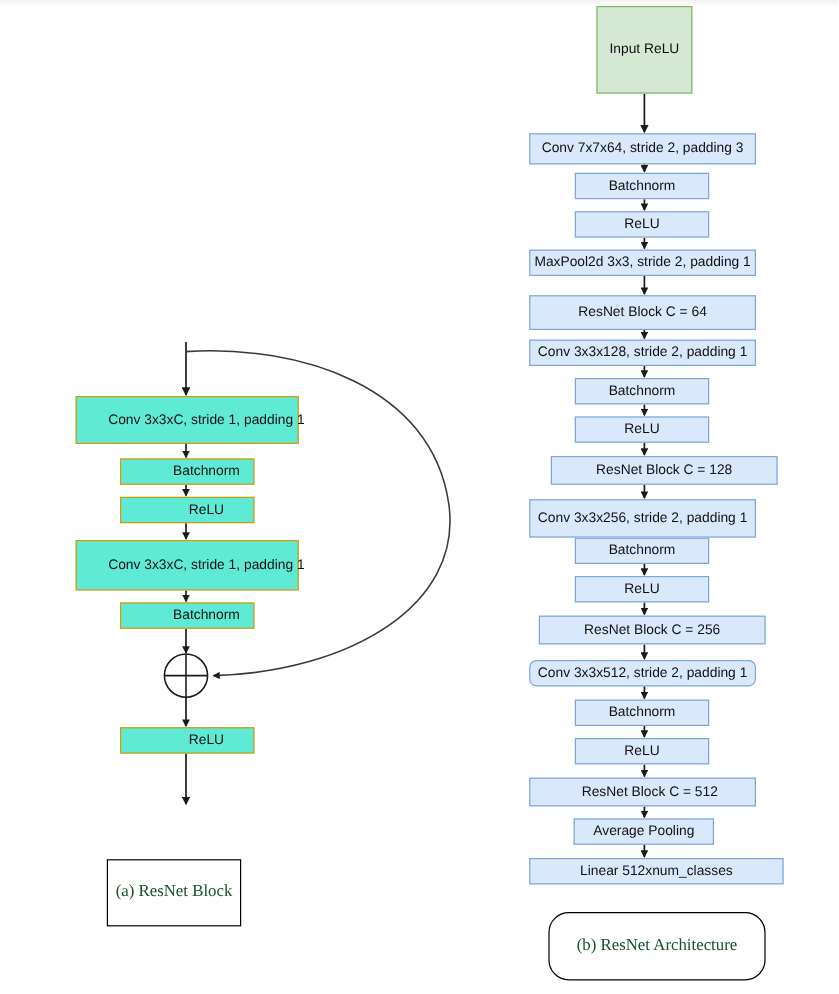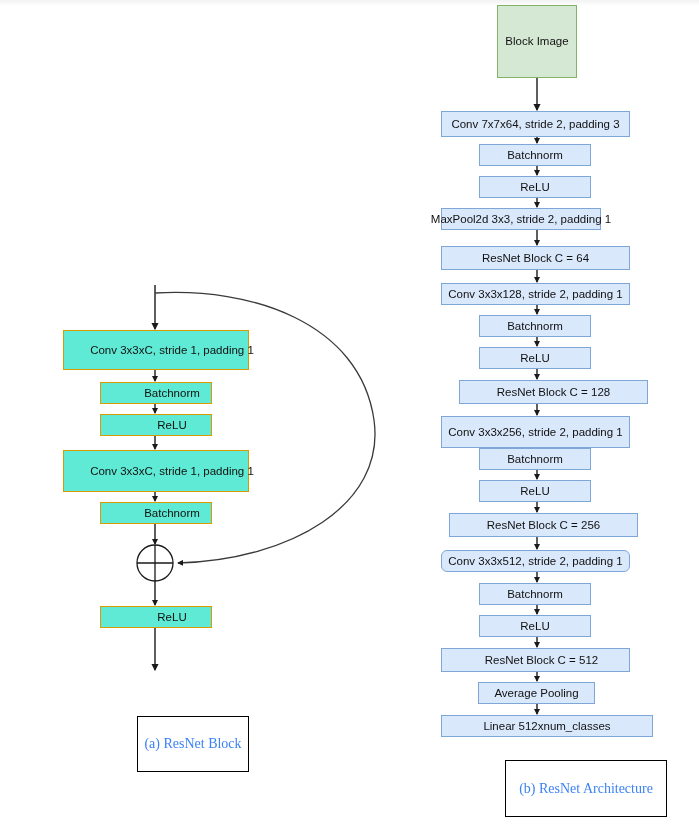--- a/index.html
+++ b/index.html
@@ -45,25 +45,24 @@
   .fill-green  { background: #d5e8d4; border-color: #82b366; }
 
   .caption {
     position: absolute;
     box-sizing: border-box;
     display: flex;
     align-items: center;
     justify-content: center;
     font-family: "Liberation Serif", serif;
     font-size: 14px;
-    color: #3b82f6;
+    color: #14532d;
     background: #ffffff;
     border: 1px solid #000000;
     white-space: nowrap;
-    margin-left: 48px;
   }
 
   
   #edges {
     position: absolute;
     left: 0; top: 0;
     width: 699px;
     height: 828px;
     pointer-events: none;
   }
@@ -150,39 +149,39 @@
 
   <div id="nodes-panel-a">
       <div class="node fill-orange" style="left: 63px; top: 330px; width: 186px; height: 40px;">Conv 3x3xC, stride 1, padding 1</div>
       <div class="node fill-orange" style="left: 100px; top: 382px; width: 112px; height: 22px;">Batchnorm</div>
       <div class="node fill-orange" style="left: 100px; top: 414px; width: 112px; height: 22px;">ReLU</div>
       <div class="node fill-orange" style="left: 63px; top: 450px; width: 186px; height: 42px;">Conv 3x3xC, stride 1, padding 1</div>
       <div class="node fill-orange" style="left: 100px; top: 502px; width: 112px; height: 22px;">Batchnorm</div>
       <div class="node fill-orange" style="left: 100px; top: 606px; width: 112px; height: 22px;">ReLU</div>
     </div>
   <div id="nodes-panel-b">
-      <div class="node fill-green" style="left: 497px; top: 5px; width: 80px; height: 73px;">Block Image</div>
+      <div class="node fill-green" style="left: 497px; top: 5px; width: 80px; height: 73px;">Input ReLU</div>
       <div class="node fill-blue" style="left: 441px; top: 111px; width: 189px; height: 26px;">Conv 7x7x64, stride 2, padding 3</div>
       <div class="node fill-blue" style="left: 479px; top: 144px; width: 112px; height: 22px;">Batchnorm</div>
       <div class="node fill-blue" style="left: 479px; top: 176px; width: 112px; height: 22px;">ReLU</div>
-      <div class="node fill-blue" style="left: 441px; top: 208px; width: 160px; height: 22px;">MaxPool2d 3x3, stride 2, padding 1</div>
-      <div class="node fill-blue" style="left: 441px; top: 246px; width: 189px; height: 24px;">ResNet Block C = 64</div>
+      <div class="node fill-blue" style="left: 441px; top: 208px; width: 189px; height: 22px;">MaxPool2d 3x3, stride 2, padding 1</div>
+      <div class="node fill-blue" style="left: 441px; top: 246px; width: 189px; height: 29px;">ResNet Block C = 64</div>
       <div class="node fill-blue" style="left: 441px; top: 283px; width: 189px; height: 22px;">Conv 3x3x128, stride 2, padding 1</div>
       <div class="node fill-blue" style="left: 479px; top: 315px; width: 112px; height: 22px;">Batchnorm</div>
       <div class="node fill-blue" style="left: 479px; top: 347px; width: 112px; height: 22px;">ReLU</div>
       <div class="node fill-blue" style="left: 459px; top: 380px; width: 189px; height: 24px;">ResNet Block C = 128</div>
       <div class="node fill-blue" style="left: 441px; top: 416px; width: 189px; height: 32px;">Conv 3x3x256, stride 2, padding 1</div>
       <div class="node fill-blue" style="left: 479px; top: 448px; width: 112px; height: 22px;">Batchnorm</div>
       <div class="node fill-blue" style="left: 479px; top: 480px; width: 112px; height: 22px;">ReLU</div>
       <div class="node fill-blue" style="left: 441px; top: 513px; width: 189px; height: 24px; margin-left: 8px;">ResNet Block C = 256</div>
       <div class="node fill-blue" style="left: 441px; top: 550px; width: 189px; height: 22px; border-radius: 6px;">Conv 3x3x512, stride 2, padding 1</div>
       <div class="node fill-blue" style="left: 479px; top: 583px; width: 112px; height: 22px;">Batchnorm</div>
       <div class="node fill-blue" style="left: 479px; top: 615px; width: 112px; height: 22px;">ReLU</div>
       <div class="node fill-blue" style="left: 441px; top: 648px; width: 189px; height: 24px; padding-left: 12px;">ResNet Block C = 512</div>
       <div class="node fill-blue" style="left: 478px; top: 682px; width: 117px; height: 22px;">Average Pooling</div>
       <div class="node fill-blue" style="left: 441px; top: 715px; width: 212px; height: 22px;">Linear 512xnum_classes</div>
     </div>
 
   <div class="caption" style="left:89px; top:716px; width:112px; height:56px;">(a) ResNet Block</div>
 
-  <div class="caption" style="left:457px; top:760px; width:162px; height:57px;">(b) ResNet Architecture</div>
+  <div class="caption" style="left:457px; top:760px; width:181px; height:57px;border-radius:17px;">(b) ResNet Architecture</div>
 
 </div>
 
 </body></html>

